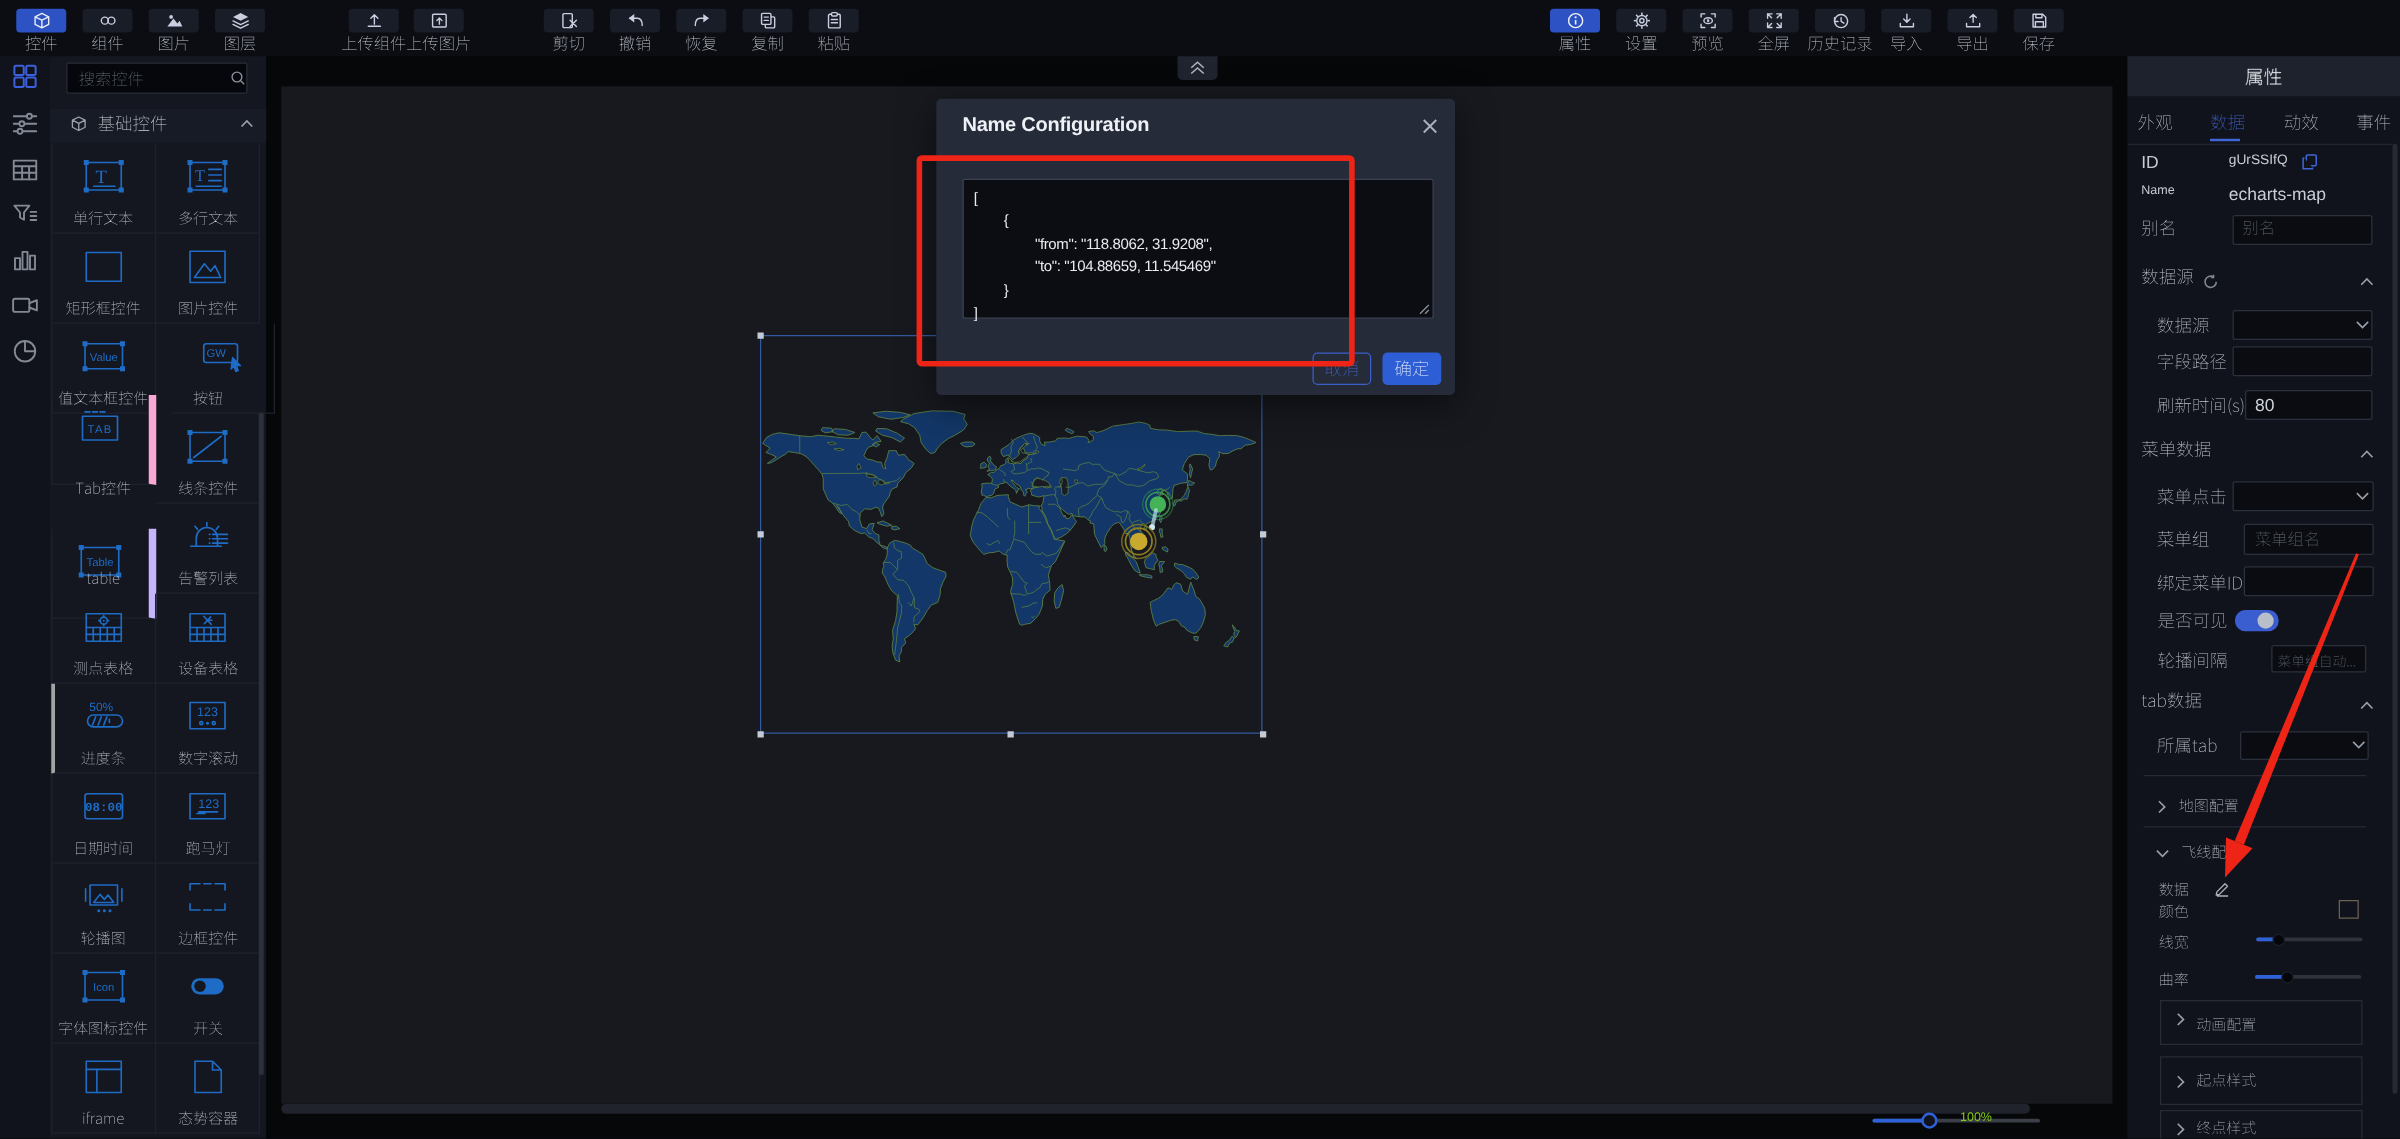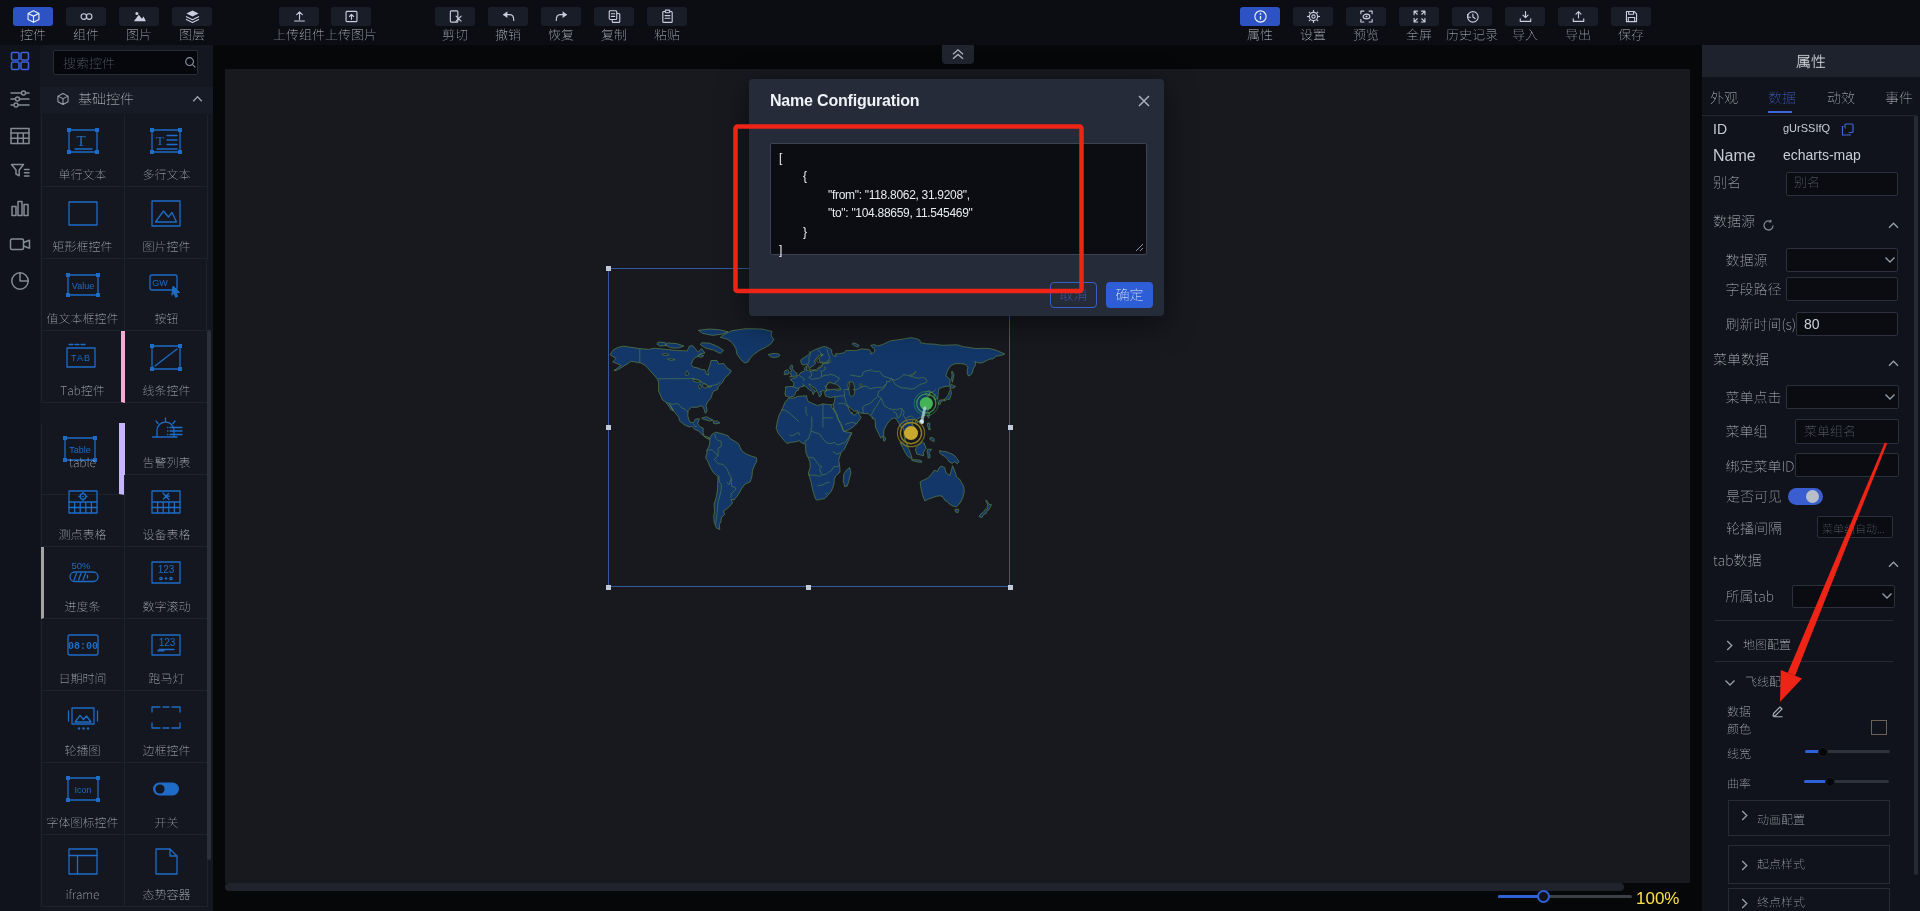--- a/index.html
+++ b/index.html
@@ -250,28 +250,28 @@
     <div class="abs" style="left:41.0px;top:259px;width:83.5px;height:72px;border-right:1px solid #1e222c;border-bottom:1px solid #1e222c;border-left:1px solid #1e222c">
       <svg width="44" height="34" viewBox="0 0 44 34" style="margin:10px auto 0">
         <rect x="7" y="6" width="30" height="20" stroke="#1e6cc5" stroke-width="1.3" fill="none" stroke-linecap="round" stroke-linejoin="round"></rect>
         <rect x="5" y="4" width="4" height="4" fill="#1e6cc5"></rect>
         <rect x="35" y="4" width="4" height="4" fill="#1e6cc5"></rect>
         <rect x="5" y="24" width="4" height="4" fill="#1e6cc5"></rect>
         <rect x="35" y="24" width="4" height="4" fill="#1e6cc5"></rect>
         <text x="22" y="19.5" font-family="Liberation Sans" font-size="9" font-weight="normal" fill="#1e6cc5" text-anchor="middle">Value</text>
       </svg>
     </div>
-    <div class="abs" style="left:124px;top:259px;width:83px;height:72px;border-right:1px solid #1e222c;border-bottom:1px solid #1e222c">
+    <div class="abs" style="left:137px;top:259px;width:83px;height:72px;border-right:1px solid #1e222c;border-bottom:1px solid #1e222c">
       <svg width="44" height="34" viewBox="0 0 44 34" style="margin:10px auto 0">
         <rect x="7" y="6" width="27" height="15" rx="2" stroke="#1e6cc5" stroke-width="1.3" fill="none" stroke-linecap="round" stroke-linejoin="round"></rect>
         <text x="17" y="16.5" font-family="Liberation Sans" font-size="9" font-weight="normal" fill="#1e6cc5" text-anchor="middle">GW</text>
         <path fill="#1e6cc5" stroke="#1e6cc5" stroke-width="1" stroke-linejoin="round" d="M30 17 L36.5 23.5 L33.2 23.4 L34.6 27.6 L32.6 28.3 L31.2 24.2 L28.8 26.2 Z"></path>
       </svg>
     </div>
-    <div class="abs" style="left:41.0px;top:331px;width:83.5px;height:72px;border-right:4px solid #f9a8d4;border-bottom:1px solid #1e222c;border-left:1px solid #1e222c">
+    <div class="abs" style="left:41.0px;top:316px;width:83.5px;height:72px;border-right:6px solid #f9a8d4;border-bottom:1px solid #1e222c;border-left:1px solid #1e222c">
       <svg width="44" height="34" viewBox="0 0 44 34" style="margin:10px auto 0">
         <path stroke="#1e6cc5" stroke-width="1.3" fill="none" stroke-linecap="round" stroke-linejoin="round" d="M10 3.5 H14 M16 3.5 H20 M22 3.5 H26"></path>
         <rect x="8" y="7" width="28" height="19" stroke="#1e6cc5" stroke-width="1.3" fill="none" stroke-linecap="round" stroke-linejoin="round"></rect>
         <text x="22" y="20" font-family="Liberation Sans" font-size="9" font-weight="normal" fill="#1e6cc5" text-anchor="middle" letter-spacing="1">TAB</text>
       </svg>
     </div>
     <div class="abs" style="left:124.5px;top:331px;width:83px;height:72px;border-right:1px solid #1e222c;border-bottom:1px solid #1e222c">
       <svg width="44" height="34" viewBox="0 0 44 34" style="margin:10px auto 0">
         <rect x="8" y="5" width="28" height="23" stroke="#1e6cc5" stroke-width="1.3" fill="none" stroke-linecap="round" stroke-linejoin="round"></rect>
         <rect x="6" y="3" width="4" height="4" fill="#1e6cc5"></rect>
@@ -413,32 +413,32 @@
         <g>
           <circle cx="321" cy="133.1" r="13.6" stroke="#8a7a22" stroke-width="1.2" fill="none" opacity="0.8"></circle>
           <circle cx="321" cy="133.1" r="10.6" stroke="#937f1e" stroke-width="1.4" fill="none"></circle>
           <circle cx="321" cy="133.1" r="7" fill="#c9a92d"></circle>
         </g>
       </svg>
     </div>
     <div class="abs" style="left:1498px;top:895px;width:134px;height:3px;background:#3a3f48;border-radius:2px"></div>
     <div class="abs" style="left:1498px;top:895px;width:45px;height:3px;background:#2f62d8;border-radius:2px"></div>
     <div class="abs" style="left:1537px;top:890px;width:13px;height:13px;background:#10131a;border:2px solid #2f62d8;border-radius:50%"></div>
-    <div class="abs" style="left:1636px;top:889px;font-size:17px;color:#fde047">100%</div>
+    <div class="abs" style="left:1568px;top:889px;font-size:10px;color:#84cc16">100%</div>
     <div class="abs" style="left:1768px;top:111px;width:24px;height:2px;background:#3f66d6"></div>
     <div class="abs" style="left:1702px;top:115px;width:212px;height:1px;background:#23262f"></div>
     <div class="abs" style="left:1713px;top:121px;font-size:14px;color:#c6cad2">ID</div>
     <div class="abs" style="left:1783px;top:122px;font-size:11px;color:#c9ced6">gUrSSIfQ</div>
     <div class="abs" style="left:1841px;top:123px">
       <svg width="13" height="13" viewBox="0 0 13 13">
         <rect x="4" y="1" width="8" height="8.5" rx="1" stroke="#3f66d6" stroke-width="1.2" fill="none"></rect>
         <path d="M2.5 3.5 H1.5 V12 H9 V11" stroke="#3f66d6" stroke-width="1.2" fill="#10131b"></path>
       </svg>
     </div>
-    <div class="abs" style="left:1713px;top:147px;font-size:16px;color:#c6cad2">Name</div>
+    <div class="abs" style="left:1713px;top:147px;font-size:10px;color:#c6cad2">Name</div>
     <div class="abs" style="left:1783px;top:147px;font-size:14px;color:#c9ced6">echarts-map</div>
     <div class="abs" style="left:1786px;top:172px;width:112px;height:24px;background:#0a0c12;border:1px solid #2b303c;border-radius:2px"></div>
     <div class="abs" style="left:1762px;top:219px">
       <svg width="13" height="13" viewBox="0 0 13 13">
         <path stroke="#7d8691" stroke-width="1.3" fill="none" d="M11 6.5 A4.5 4.5 0 1 1 8.8 2.6 M8.8 0.8 V2.9 H6.7"></path>
       </svg>
     </div>
     <div class="abs" style="left:1888px;top:222px">
       <svg width="11" height="7" viewBox="0 0 11 7">
         <path stroke="#98a0ab" stroke-width="1.3" fill="none" d="M1 5.8 L5.5 1.2 L10 5.8"></path>

